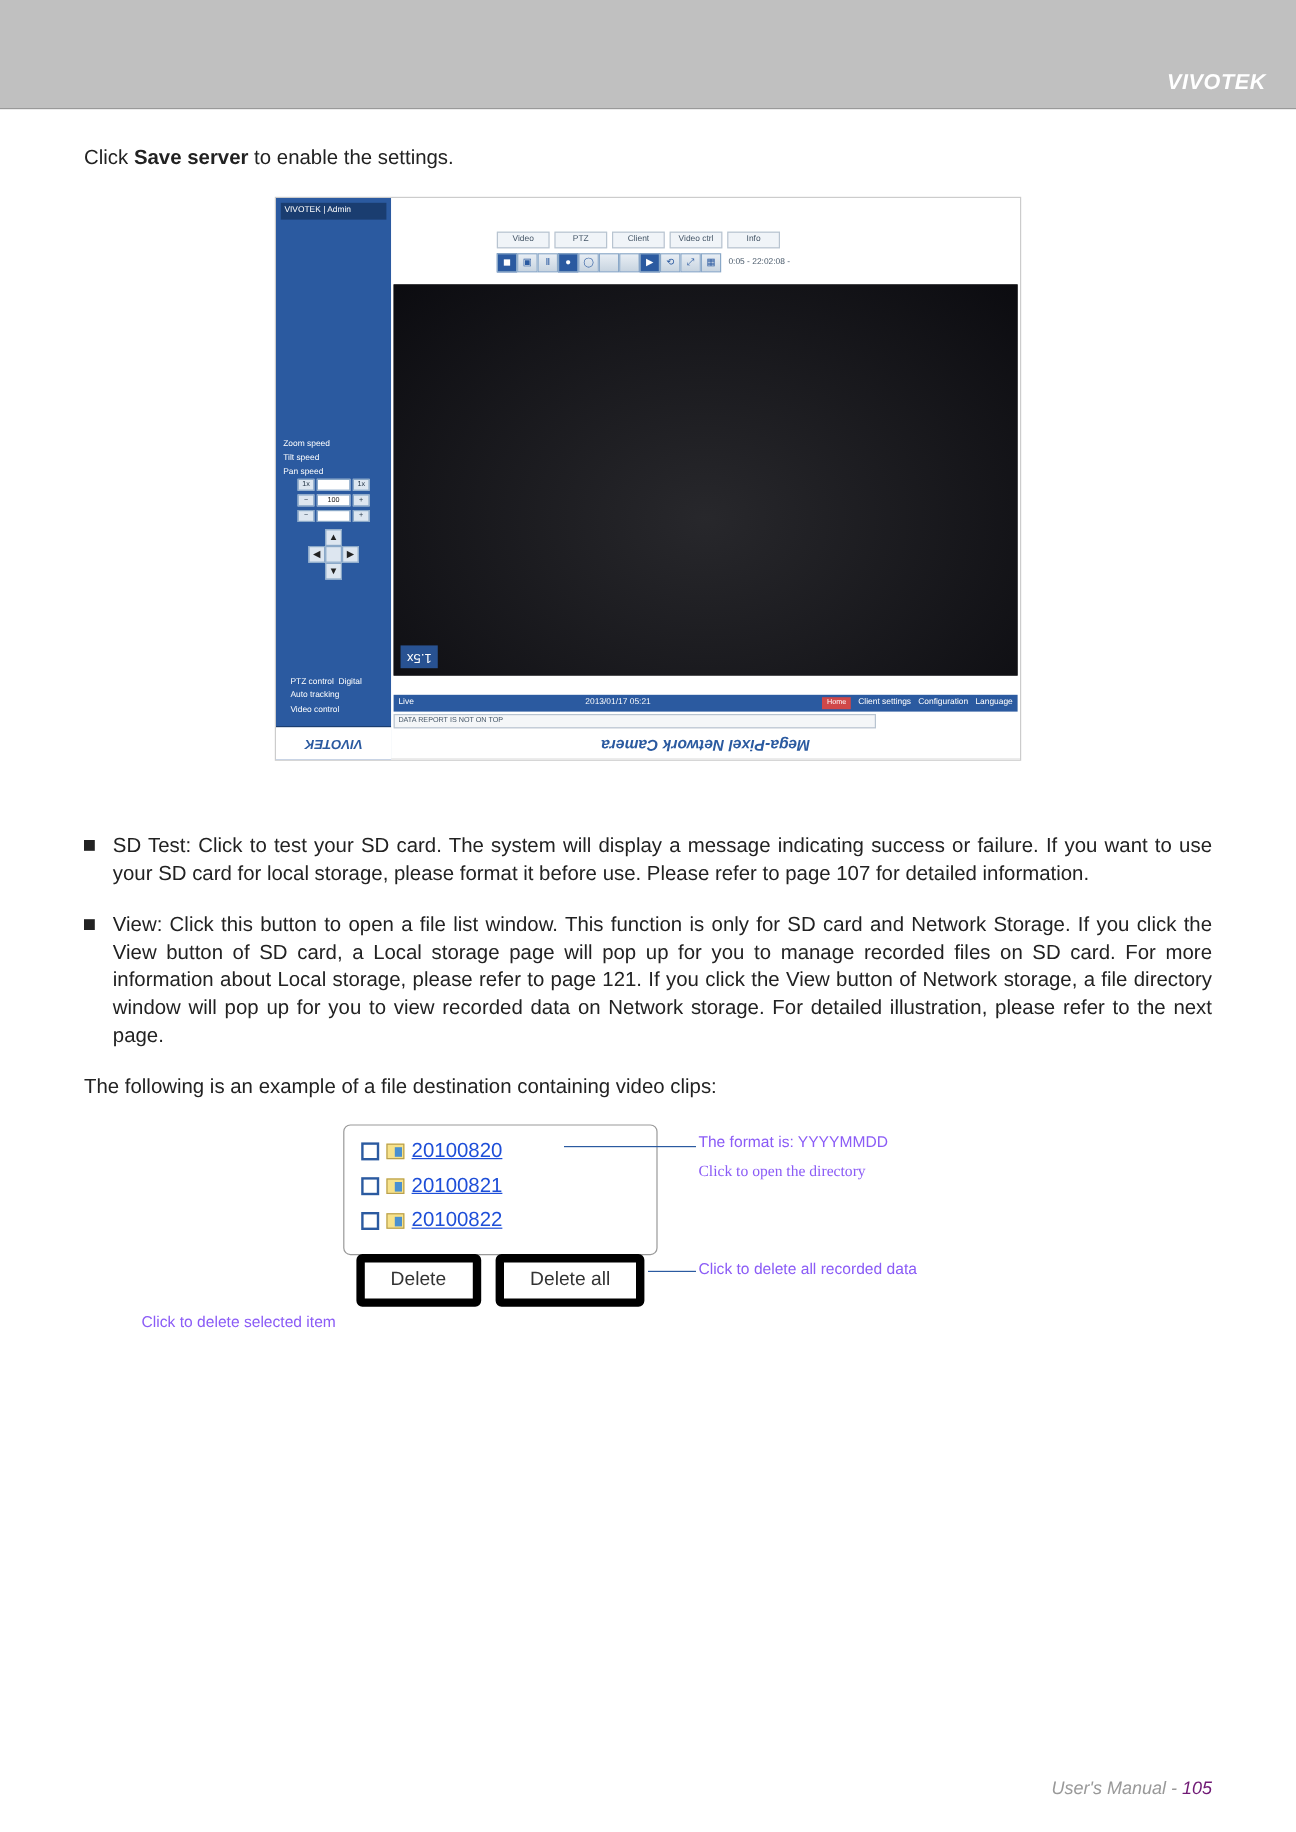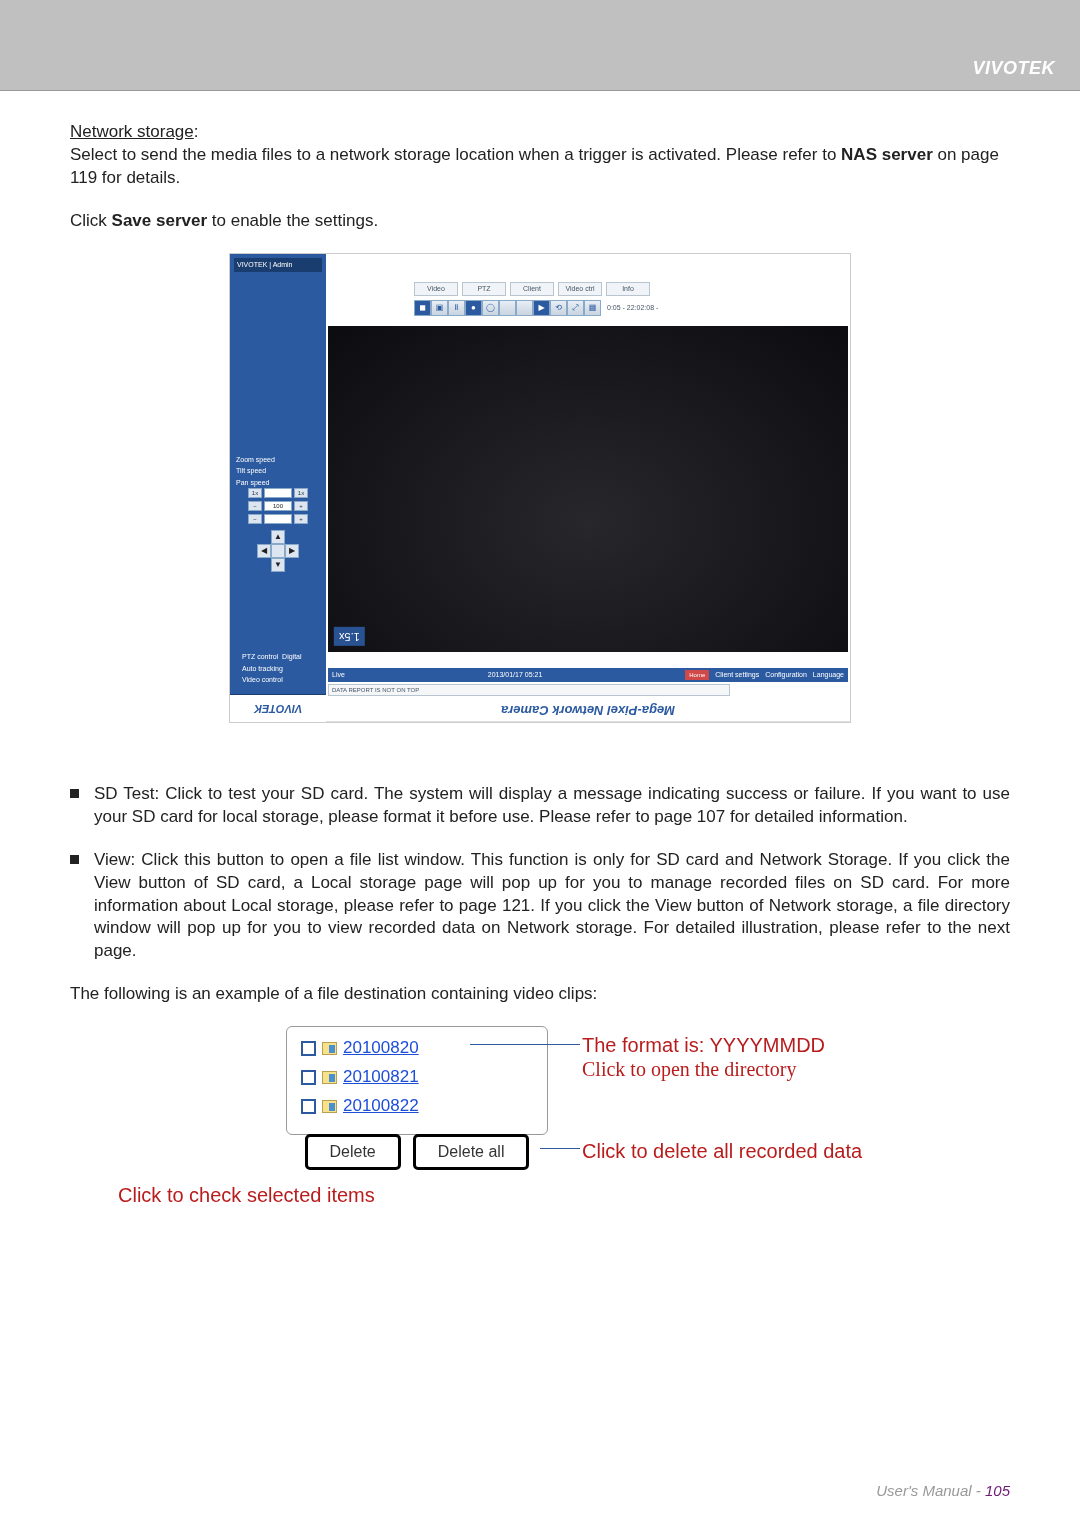--- a/index.html
+++ b/index.html
@@ -312,31 +312,31 @@
   .btn-row {
     position: absolute;
     left: 216px;
     top: 108px;
     width: 262px;
     display: flex;
     gap: 12px;
     justify-content: center;
   }
   .ui-btn {
-    border: 3px solid #000000;
+    border: 7px solid #000000;
     border-radius: 5px;
     padding: 4px 22px;
     font-size: 16px;
     background: #fff;
     color: #333;
   }
   .annot {
     position: absolute;
-    color: #b91c1c;
-    font-size: 20px;
+    color: #8b5cf6;
+    font-size: 13px;
   }
   .annot-line-h {
     position: absolute;
     height: 1px;
     background: #2b5aa0;
   }
   .footer {
     position: absolute;
     bottom: 28px;
     right: 70px;
@@ -350,27 +350,20 @@
 <body>
 
 <div class="page">
 
   <div class="header-bar">
     <div class="brand">VIVOTEK</div>
   </div>
   <div class="thin-line"></div>
 
   <div class="content">
-    <p class="para">
-      <span class="underline">Network storage</span>:
-      <br>
-      <span class="justify">
-        <span>Select to send the media files to a network storage location when a trigger is activated. Please refer to </span><span class="bold">NAS server</span><span> on page 119 for details.</span>
-      </span>
-    </p>
 
     <p class="para">
       <span>Click </span><span class="bold">Save server</span><span> to enable the settings.</span>
     </p>
 
     <div class="screenshot-wrap">
       <div class="ss-sidebar">
         <div class="ss-sidebar-top">VIVOTEK | Admin</div>
 
         <div class="ss-sidebar-controls">
@@ -491,20 +484,20 @@
         <div class="ui-btn">Delete all</div>
       </div>
 
       <div class="annot-line-h" style="left:400px; top:18px; width:110px;"></div>
       <div class="annot" style="left:512px; top:6px;">The format is: YYYYMMDD</div>
       <div class="annot" style="left:512px; top:30px;font-family:Liberation Serif, serif;">Click to open the directory</div>
 
       <div class="annot-line-h" style="left:470px; top:122px; width:40px;"></div>
       <div class="annot" style="left:512px; top:112px;">Click to delete all recorded data</div>
 
-      <div class="annot" style="left:48px; top:156px;">Click to check selected items</div>
+      <div class="annot" style="left:48px; top:156px;">Click to delete selected item</div>
     </div>
   </div>
 
   <div class="footer">
     <span>User's Manual - </span><span class="footer-num">105</span>
   </div>
 </div>
 
 </body></html>

